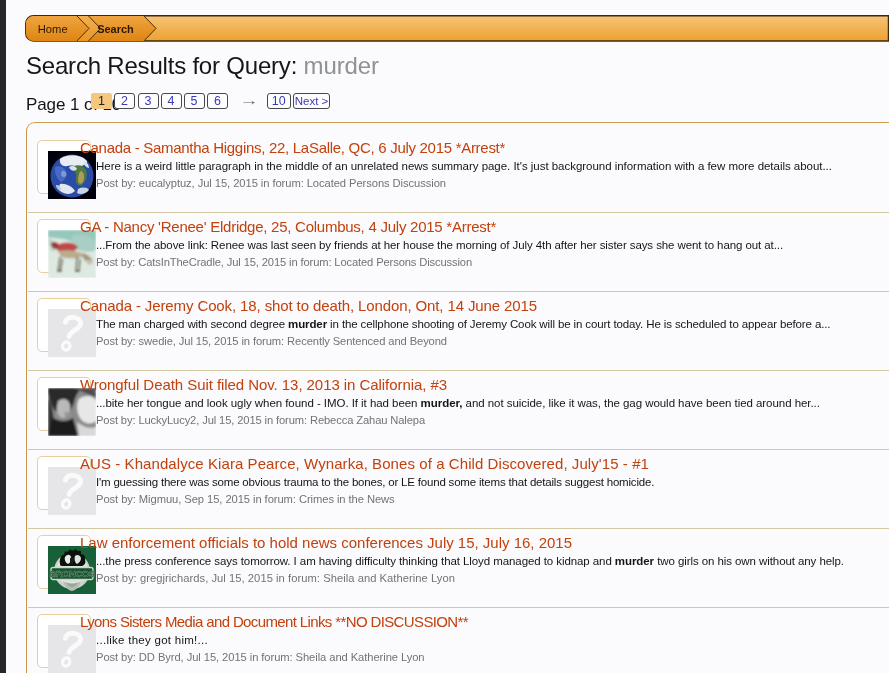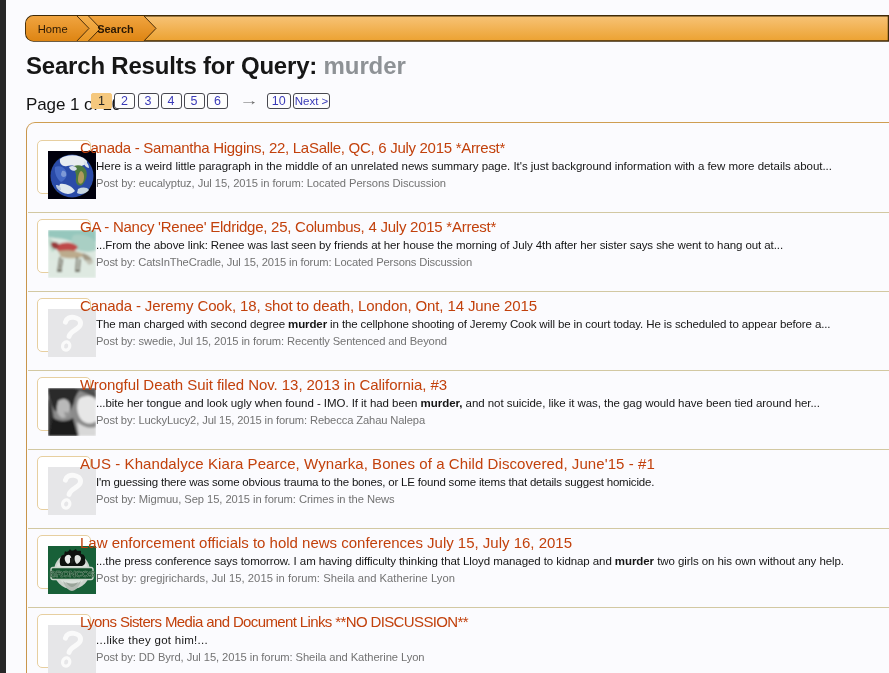--- a/index.html
+++ b/index.html
@@ -1,20 +1,20 @@
 <!DOCTYPE html>
 <html><head>
 <meta charset="utf-8">
 <style>
   * { margin:0; padding:0; box-sizing:border-box; }
   html,body { width:889px; height:673px; overflow:hidden; }
   body { background:#fbfbfe; font-family:"Liberation Sans", sans-serif; position:relative; }
   .leftbar { position:absolute; left:0; top:0; width:6px; height:673px; background:#272727; }
   .crumbwrap { position:absolute; left:25px; top:15px; width:848px; height:26px; }
-  h1 { position:absolute; left:26px; top:52px; font-size:24px; font-weight:bold; letter-spacing:-0.2px; color:#161616; white-space:nowrap; }
+  h1 { position:absolute; left:26px; top:52px; font-size:24px; font-weight:normal; letter-spacing:-0.2px; color:#161616; white-space:nowrap; }
   h1 .q { color:#8e9296; letter-spacing:-0.1px; }
   .plabel { position:absolute; left:26px; top:95px; font-size:17px; color:#141414; letter-spacing:-0.1px; }
   .pbtn { position:absolute; top:93px; height:16px; line-height:14px; border:1px solid #47474f; border-radius:3px; background:#fdfdfd; color:#3a3ab8; font-size:12.5px; text-align:center; }
   .pbtn.cur { background:#f5c87e; border-color:#f5c87e; border-radius:2px; color:#232323; }
   .parrow { position:absolute; top:95px; color:#666; font-size:13px; }
   .rescontainer { position:absolute; left:26px; top:122px; width:863px; height:551px; border-left:1px solid #c9964c; border-top:1px solid #cf9e52; border-top-left-radius:9px; }
   .sep { position:absolute; left:28px; width:861px; height:1px; background:#d2c8a2; }
   .thumb { position:absolute; left:37px; width:54px; height:54px; border:1px solid #e7cfa0; border-radius:5px; padding:10px; background:#fff; }
   .thumb svg { display:block; width:48px; height:48px; }
   .t { position:absolute; left:80px; font-size:15px; color:#c2410c; white-space:nowrap; line-height:15px; }
@@ -161,21 +161,21 @@
 
   <div class="thumb" style="top:456px">
     <svg viewBox="0 0 48 48">
       <rect width="48" height="48" fill="#e6e6e8"></rect>
       <g transform="rotate(14 24 24)" stroke="#fafafa" fill="none">
         <path d="M15 15 C15 7 29 6 30 13 C31 19 22 21 22 28" stroke-width="5" stroke-linecap="round"></path>
         <ellipse cx="21.5" cy="38" rx="3.6" ry="4.2" stroke-width="3.2"></ellipse>
       </g>
     </svg>
   </div>
-  <div class="t" id="t5" style="top:456px;letter-spacing:0.074px">AUS - Khandalyce Kiara Pearce, Wynarka, Bones of a Child Discovered, June'15 - #1</div>
+  <div class="t" id="t5" style="top:456px;letter-spacing:0.074px">AUS - Khandalyce Kiara Pearce, Wynarka, Bones of a Child Discovered, July'15 - #1</div>
   <div class="s" id="s5" style="top:477px;letter-spacing:-0.193px">I'm guessing there was some obvious trauma to the bones, or LE found some items that details suggest homicide.</div>
   <div class="m" id="m5" style="top:493.5px;letter-spacing:-0.073px">Post by: Migmuu, Sep 15, 2015 in forum: Crimes in the News</div>
 
   <div class="thumb" style="top:535px">
     <svg viewBox="0 0 48 48">
       <rect width="48" height="48" fill="#186038"></rect>
       <circle cx="24" cy="25" r="18" fill="#ccd3cc"></circle>
       <circle cx="24" cy="24" r="15.5" fill="#dde3dd"></circle>
       <path d="M12 18 C11 12 14 8 16 9 L17 5 C19 7 21 5 22 3 C24 6 26 4 28 3 C29 6 31 4 33 5 L33 8 C36 8 38 11 37 14 C38 16 37 19 34 20 L14 20 C12.5 20 12 19 12 18 Z" fill="#0e120e"></path>
       <path d="M17 11 C19 8 22 8 23 11 C24 14 22 17 20 18 C18 17 16 14 17 11 Z" fill="#e9ece9"></path>

